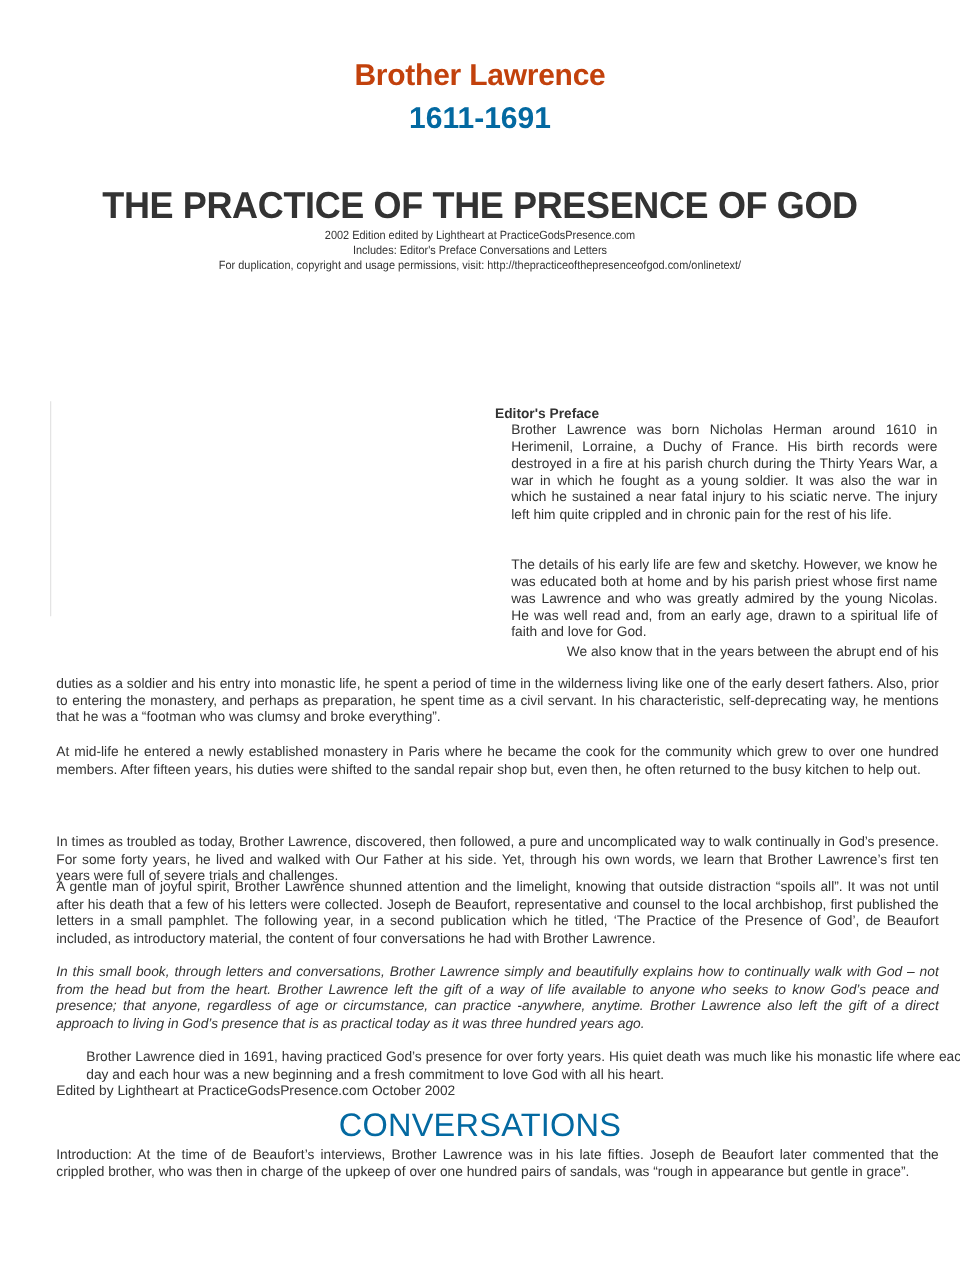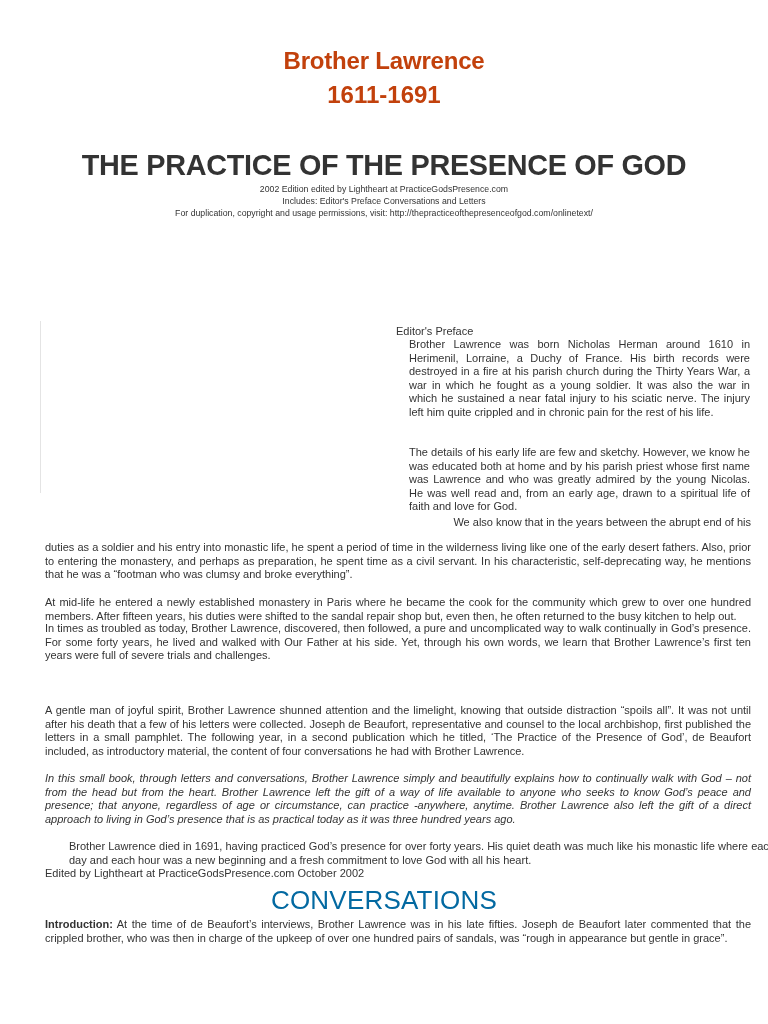--- a/index.html
+++ b/index.html
@@ -24,21 +24,21 @@
     font-weight: bold;
     line-height: 30px;
     color: #c2410c;
     letter-spacing: -0.2px;
   }
   .years {
     top: 80px;
     font-size: 24px;
     font-weight: bold;
     line-height: 30px;
-    color: #c2410c;
+    color: #0369a1;
   }
   .main-title {
     top: 146px;
     font-size: 30px;
     line-height: 38px;
     font-weight: bold;
     color: #333333;
     letter-spacing: -0.3px;
     transform: scaleX(0.96);
   }
@@ -57,21 +57,21 @@
     top: 321px;
     width: 1px;
     height: 172px;
     background: #e4e4e4;
   }
 
   .preface-head {
     left: 396px;
     top: 325px;
     font-size: 11px;
-    font-weight: normal;
+    font-weight: bold;
     line-height: 13px;
     color: #333333;
   }
   .col {
     left: 409px;
     width: 341px;
     font-size: 11px;
     line-height: 13.6px;
     text-align: justify;
     color: #333333;
@@ -91,37 +91,37 @@
     left: 407px;
     top: 516px;
     width: 344px;
     font-size: 11px;
     line-height: 13.6px;
     color: #333333;
     text-align: right;
   }
   .p1 { top: 541px; }
   .p2 { top: 596px; }
-  .p3 { top: 622px; }
+  .p3 { top: 668px; }
   .p4 { top: 704px; }
   .p5 { top: 772px; font-style: italic; }
   .p6 { top: 840px; margin-left: 24px; }
   .p6b { top: 867px; }
 
   .conv-title {
     top: 884px;
     font-size: 26px;
     line-height: 32px;
     color: #0369a1;
     letter-spacing: 0.2px;
   }
   .intro {
     top: 918px;
   }
-  .intro b { font-weight: bold; }
+  .intro b { font-weight: normal; }
   .last-line { text-align-last: left; }
 </style>
 </head>
 <body>
 
 <div class="abs center author">Brother Lawrence</div>
 <div class="abs center years">1611-1691</div>
 
 <div class="abs center main-title">THE PRACTICE OF THE PRESENCE OF GOD</div>
 <div class="abs center meta meta1">2002 Edition edited by Lightheart at PracticeGodsPresence.com</div>

